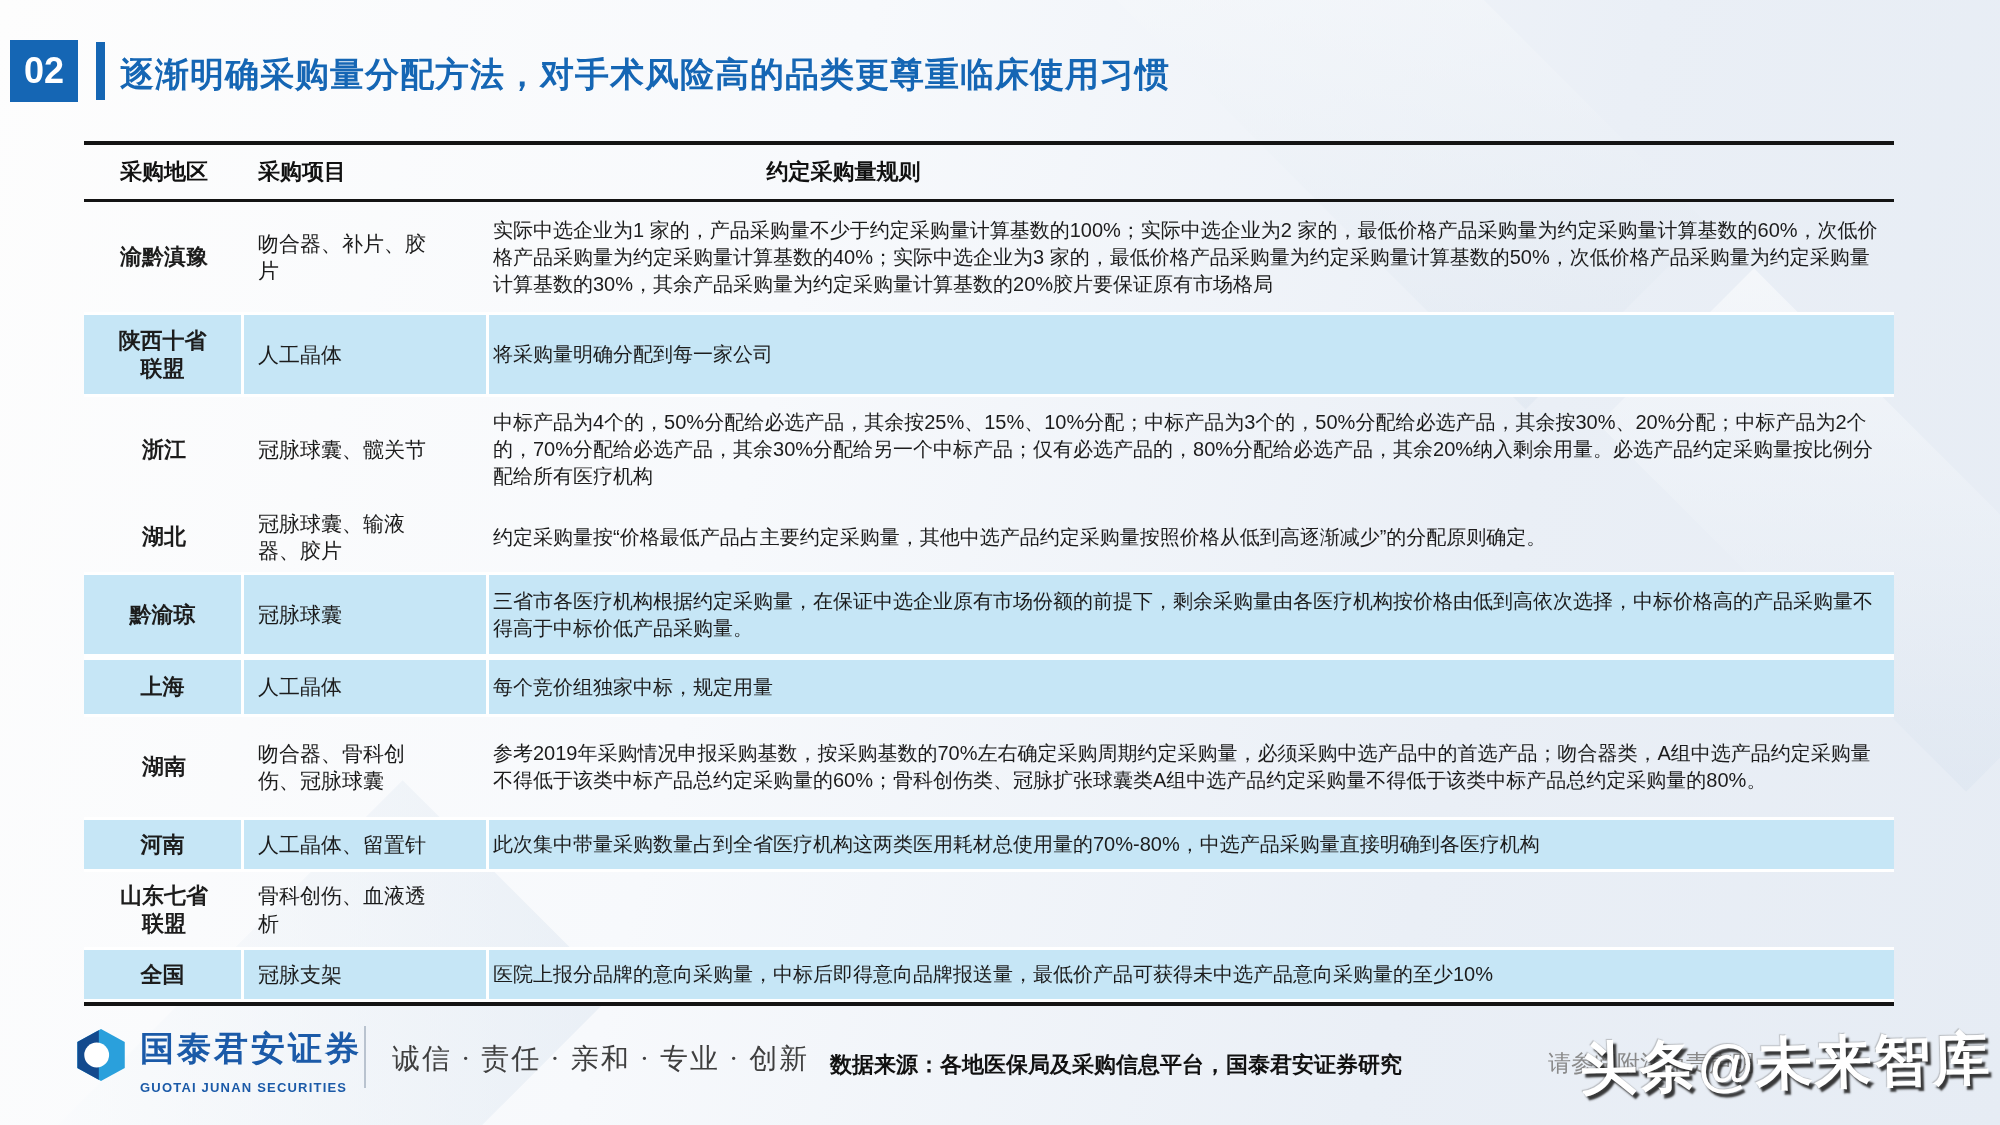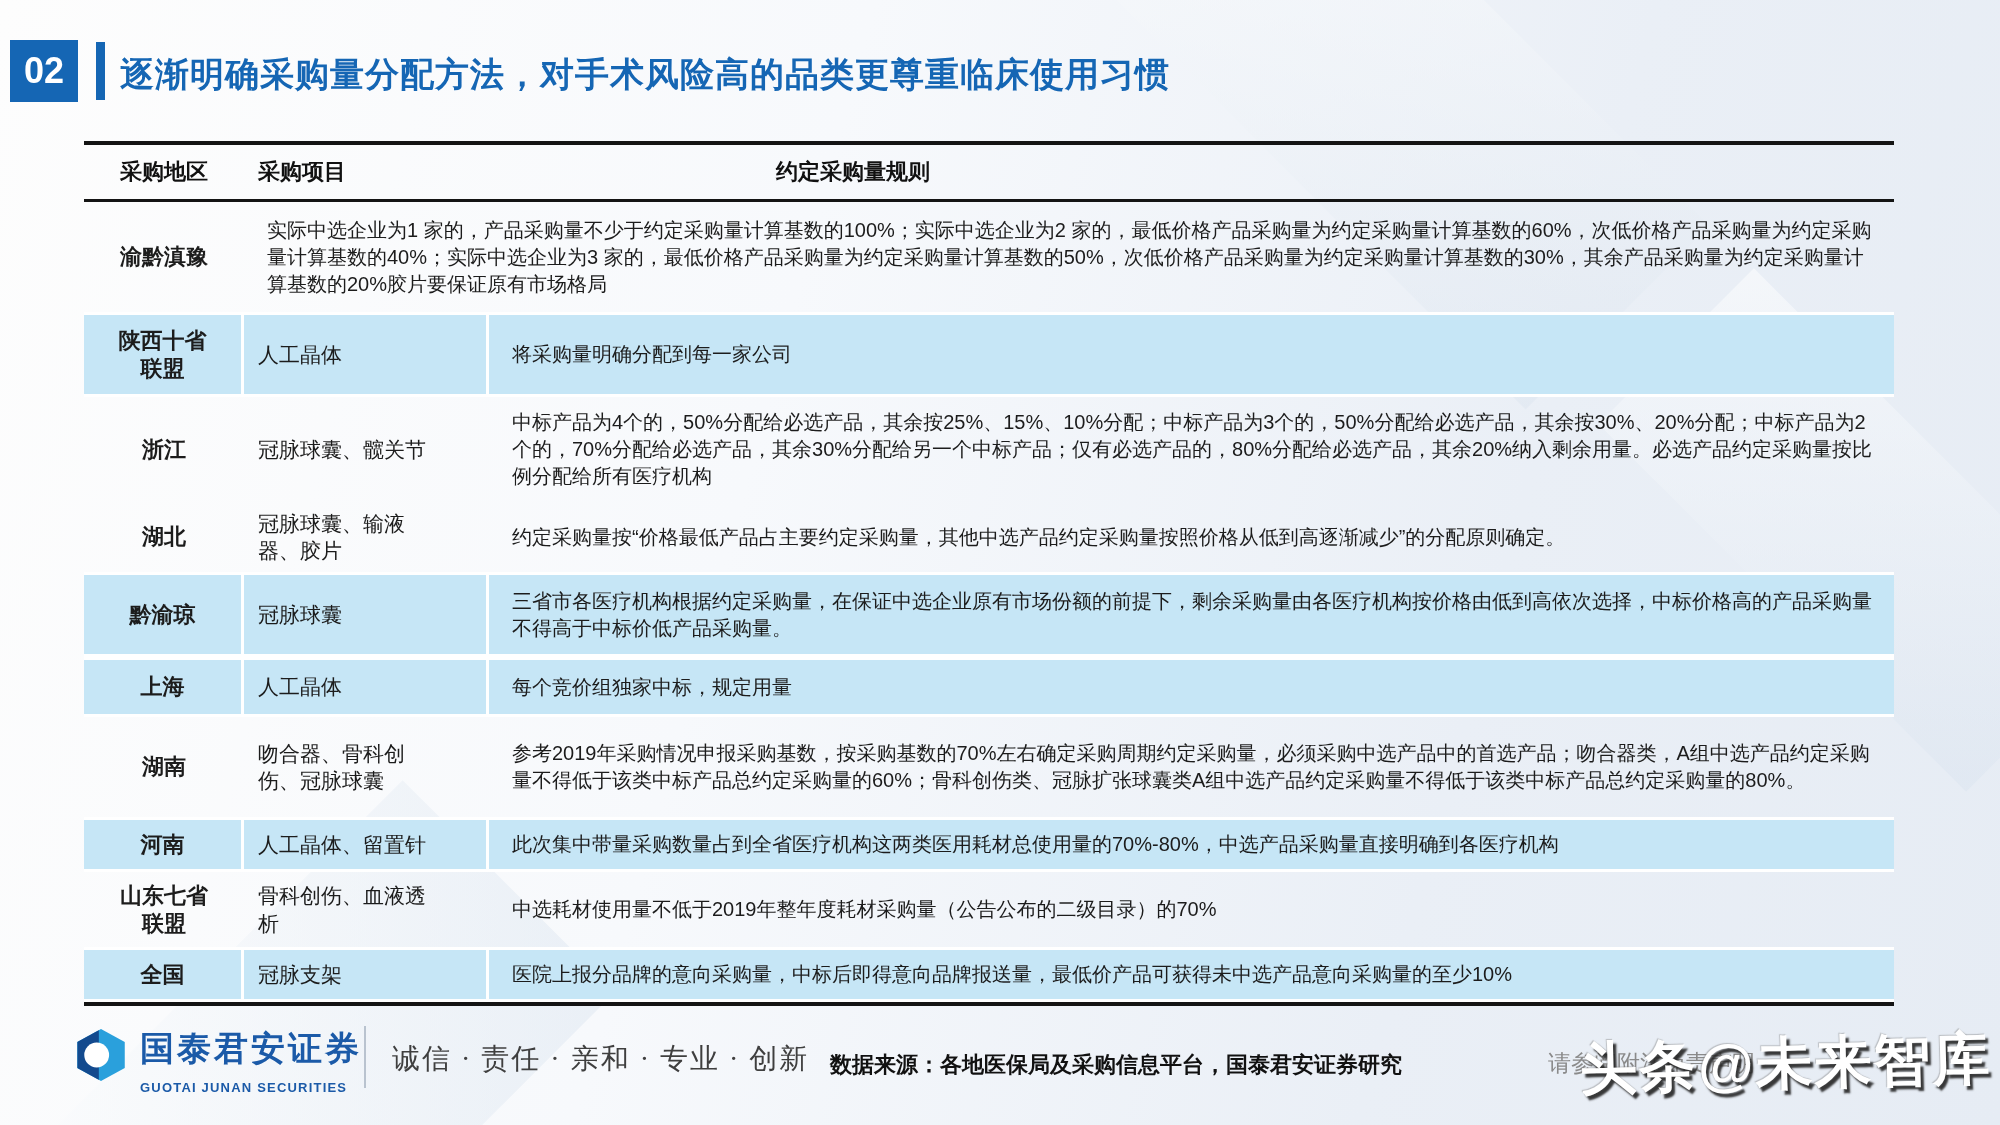--- a/index.html
+++ b/index.html
@@ -43,21 +43,21 @@
   
   .ptable { position:absolute; left:84px; top:141px; width:1810px;
             border-top:4px solid #141414; border-bottom:4px solid #141414; }
   .trow, .thead { display:flex; width:100%; }
   .thead { min-height:57px; border-bottom:3px solid #141414; align-items:center; }
   .th { font-size:22px; font-weight:bold; color:#111; }
   .c1 { width:160px; flex:0 0 160px; display:flex; align-items:center; justify-content:center;
         text-align:center; padding:6px 28px; }
   .c2 { width:245px; flex:0 0 245px; display:flex; align-items:center;
         padding:6px 50px 6px 14px; }
-  .c3 { flex:1 1 auto; display:flex; align-items:center; padding:8px 14px 8px 4px;margin-left:19px; }
+  .c3 { flex:1 1 auto; display:flex; align-items:center; padding:8px 14px 8px 4px; }
   .thead .c3 { justify-content:center; padding-right:700px; }
   .trow { align-items:stretch; }
   .trow .c1 { font-size:22px; font-weight:bold; line-height:1.25; }
   .trow .c2 { font-size:21px; line-height:1.3; }
   .trow .c3 { font-size:20px; line-height:27px; }
   .trow.blue { background:#c6e6f6; border-top:3px solid #fff; border-bottom:3px solid #fff; }
   .trow.blue .c1, .trow.blue .c2 { border-right:3px solid #fff; }
 
   
   .footer { position:absolute; left:0; top:1012px; width:2000px; height:113px; }
@@ -93,20 +93,21 @@
 
     <div class="ptable">
       <div class="thead">
         <div class="c1 th">采购地区</div>
         <div class="c2 th">采购项目</div>
         <div class="c3 th">约定采购量规则</div>
       </div>
 
       <div class="trow" style="min-height:110px">
         <div class="c1">渝黔滇豫</div>
+        <div class="c2">吻合器、补片、胶片</div>
         <div class="c3">实际中选企业为1 家的，产品采购量不少于约定采购量计算基数的100%；实际中选企业为2 家的，最低价格产品采购量为约定采购量计算基数的60%，次低价格产品采购量为约定采购量计算基数的40%；实际中选企业为3 家的，最低价格产品采购量为约定采购量计算基数的50%，次低价格产品采购量为约定采购量计算基数的30%，其余产品采购量为约定采购量计算基数的20%胶片要保证原有市场格局</div>
       </div>
       <div class="trow blue" style="min-height:85px">
         <div class="c1">陕西十省联盟</div>
         <div class="c2">人工晶体</div>
         <div class="c3">将采购量明确分配到每一家公司</div>
       </div>
       <div class="trow" style="min-height:105px">
         <div class="c1">浙江</div>
         <div class="c2">冠脉球囊、髋关节</div>
@@ -133,21 +134,20 @@
         <div class="c3">参考2019年采购情况申报采购基数，按采购基数的70%左右确定采购周期约定采购量，必须采购中选产品中的首选产品；吻合器类，A组中选产品约定采购量不得低于该类中标产品总约定采购量的60%；骨科创伤类、冠脉扩张球囊类A组中选产品约定采购量不得低于该类中标产品总约定采购量的80%。</div>
       </div>
       <div class="trow blue" style="min-height:55px">
         <div class="c1">河南</div>
         <div class="c2">人工晶体、留置针</div>
         <div class="c3">此次集中带量采购数量占到全省医疗机构这两类医用耗材总使用量的70%-80%，中选产品采购量直接明确到各医疗机构</div>
       </div>
       <div class="trow" style="min-height:75px">
         <div class="c1">山东七省联盟</div>
         <div class="c2">骨科创伤、血液透析</div>
-        <div class="c3">中选耗材使用量不低于2019年整年度耗材采购量（公告公布的二级目录）的70%</div>
       </div>
       <div class="trow blue" style="min-height:55px">
         <div class="c1">全国</div>
         <div class="c2">冠脉支架</div>
         <div class="c3">医院上报分品牌的意向采购量，中标后即得意向品牌报送量，最低价产品可获得未中选产品意向采购量的至少10%</div>
       </div>
     </div>
 
     <div class="footer">
       <svg class="logo-mark" viewBox="0 0 100 100">

